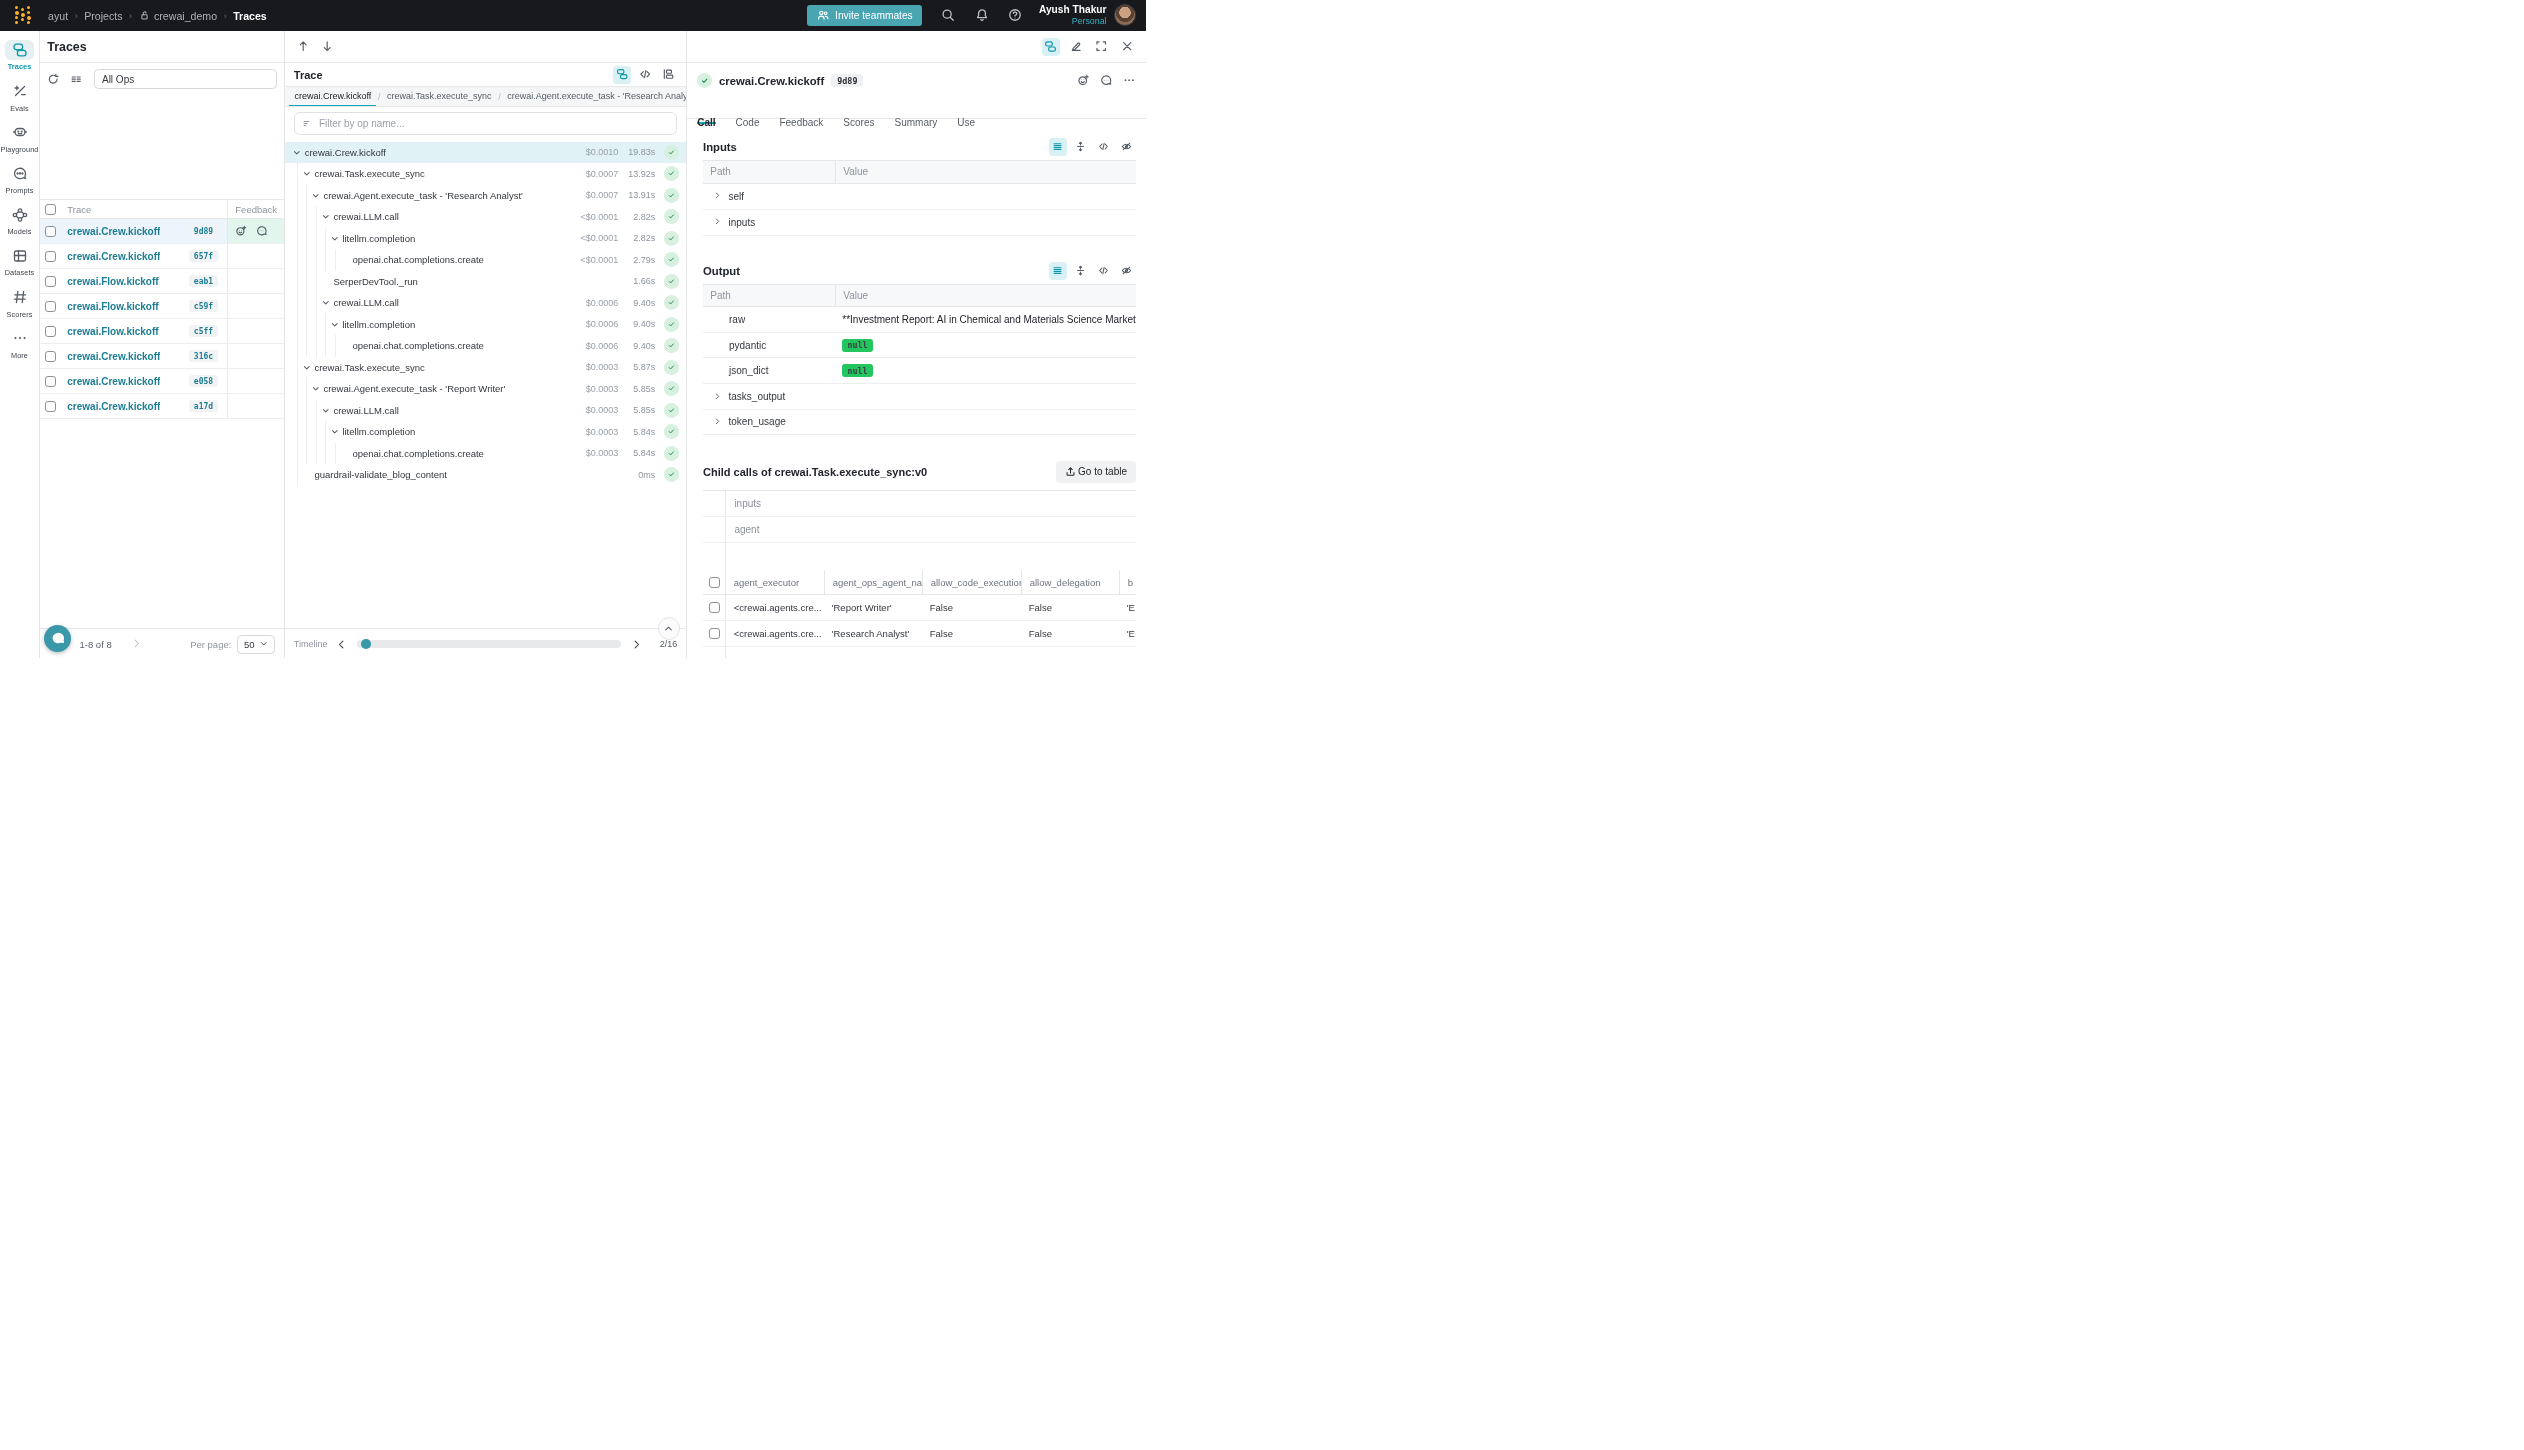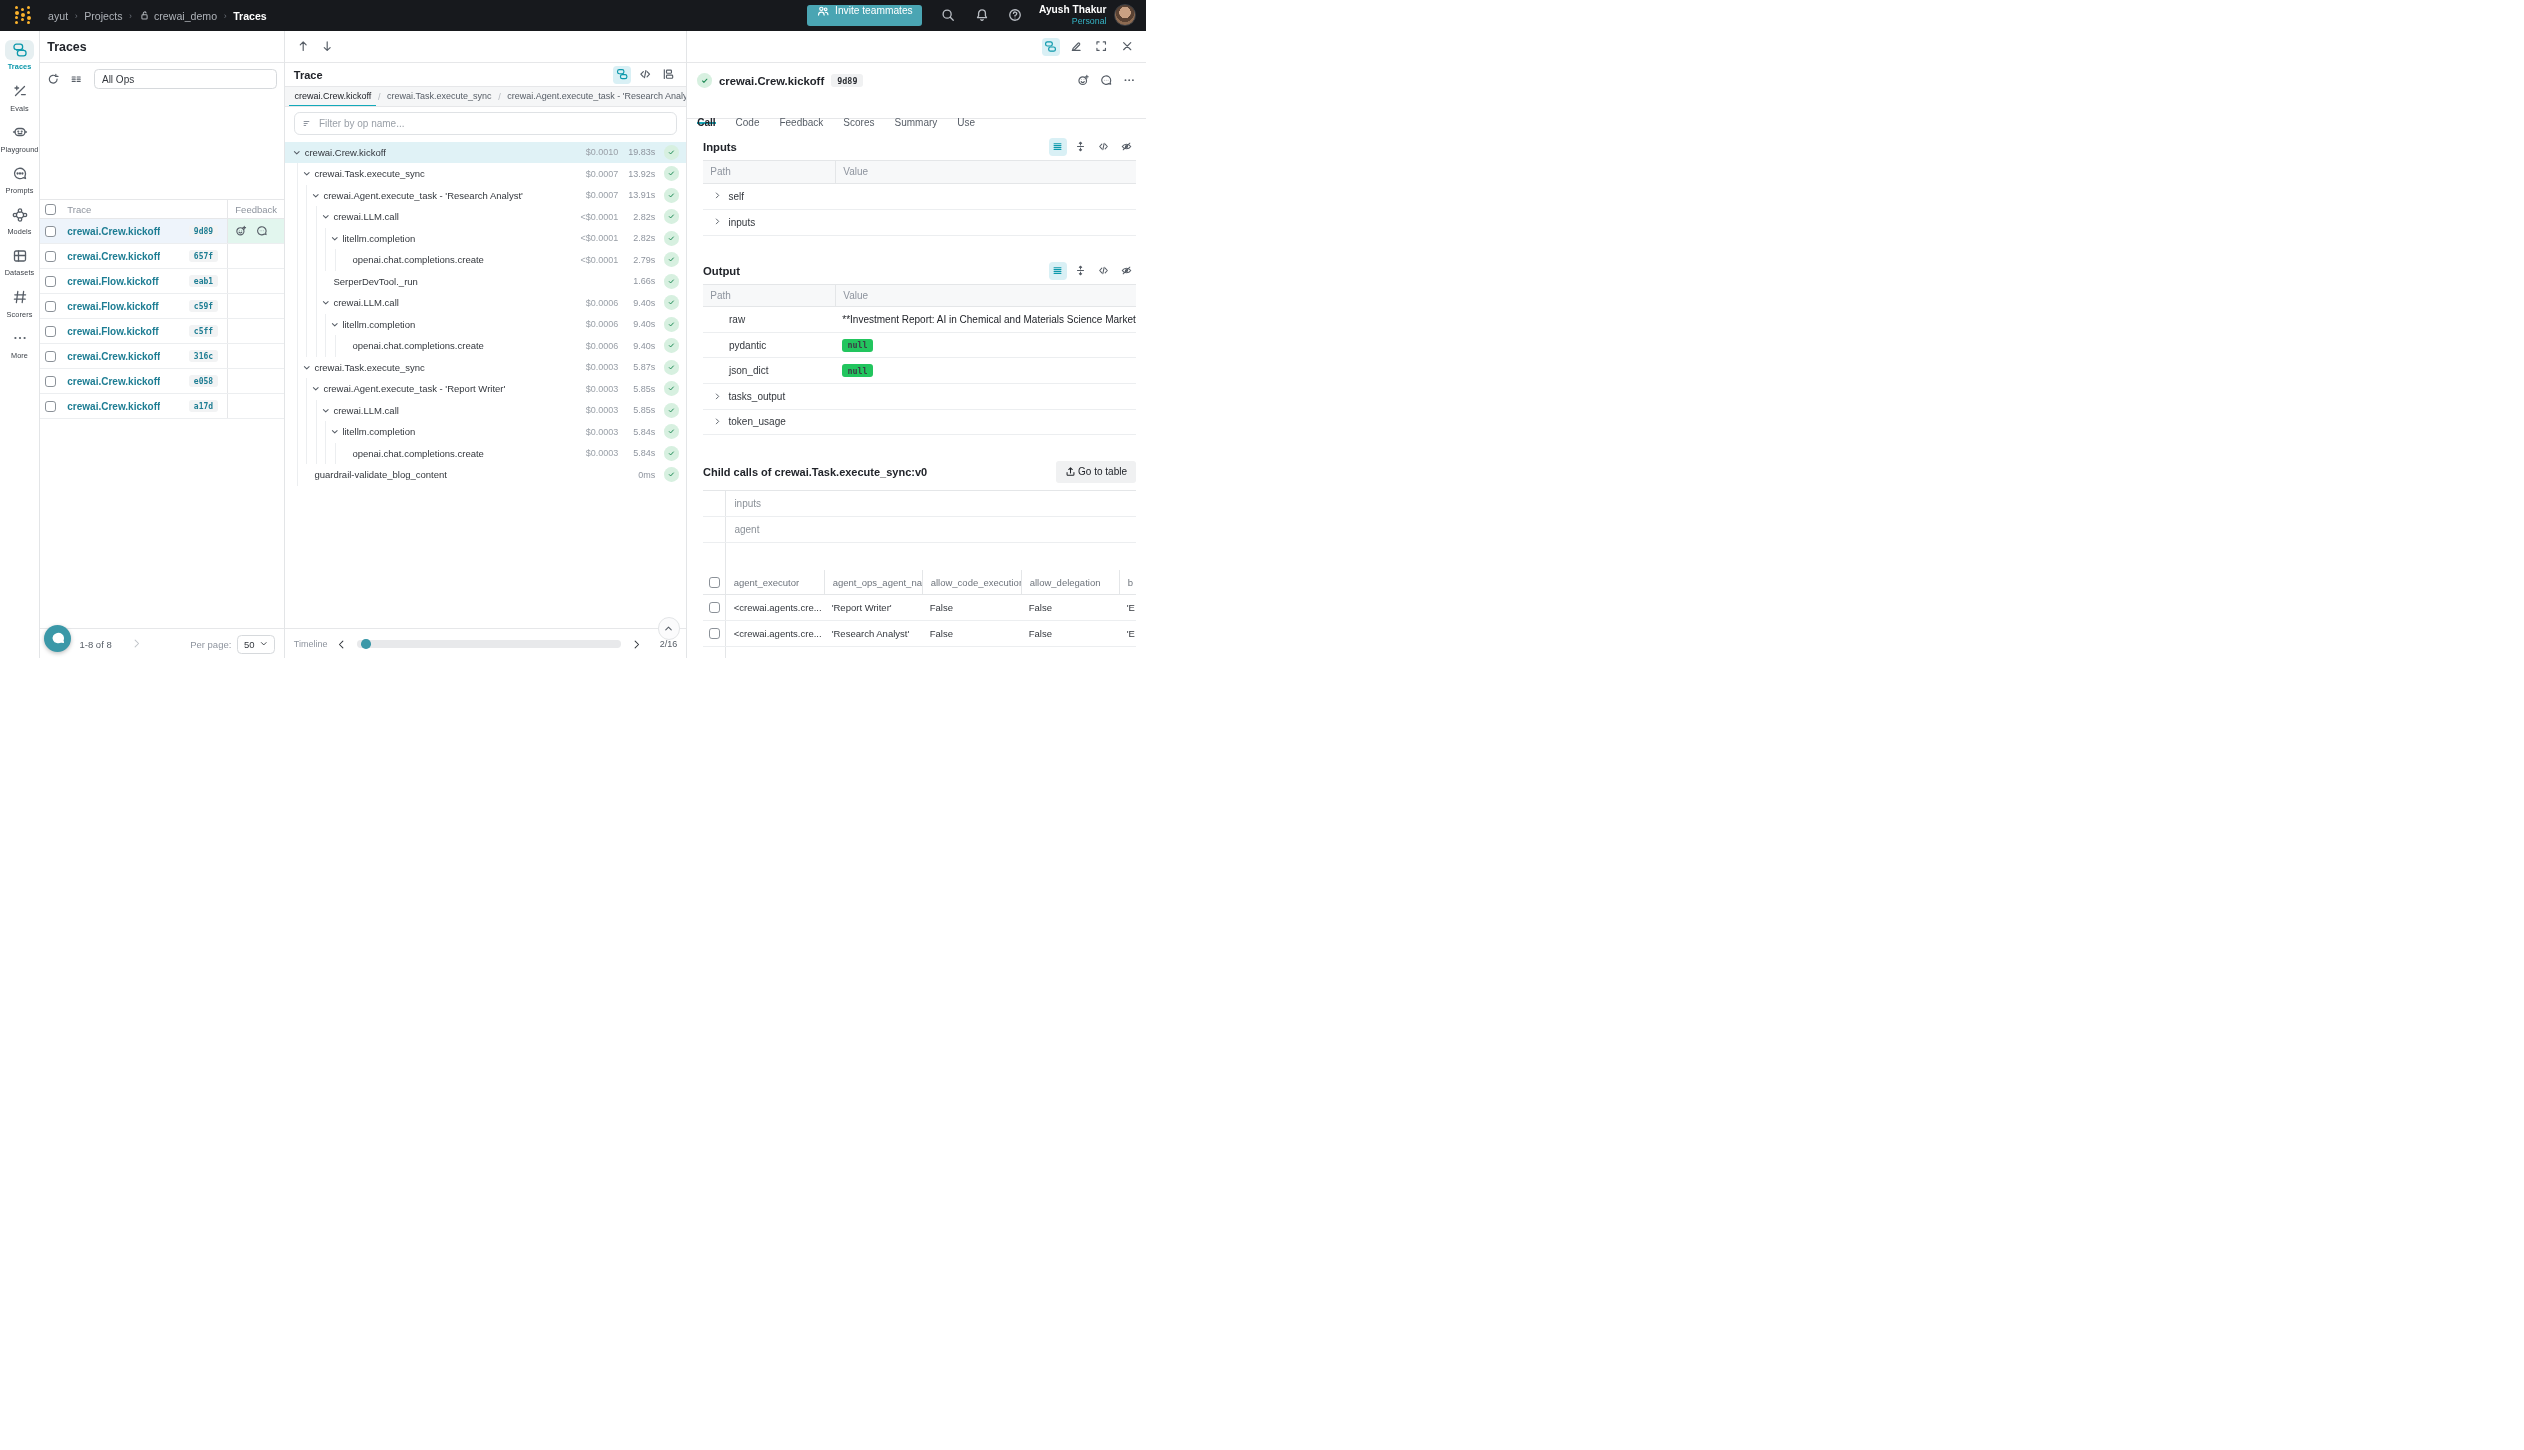--- a/index.html
+++ b/index.html
@@ -11,21 +11,21 @@
   
   .navbar { height:31px; background:#17191d; display:flex; align-items:center; padding:0 10.2px; color:#c4c7cc; }
   .logo { width:19px; height:20.5px; position:relative; margin-left:2.9px; flex:0 0 auto; }
   .logo i { position:absolute; border-radius:50%; background:#fcb32c; }
   .breadcrumb { display:flex; align-items:center; gap:6.6px; margin-left:16px; font-size:10.6px; color:#aeb2b8; }
   .bc-sep { color:#6b7078; font-size:8.8px; }
   .bc-proj { display:flex; align-items:center; gap:4.4px; }
   .bc-current { color:#fff; font-weight:700; }
   .nav-right { margin-left:auto; display:flex; align-items:center; }
   .invite-btn { background:#4aa5b3; color:#fff; border:none; height:21px; padding:0 9.5px; border-radius:2.9px;
-    font-size:10.2px; font-family:inherit; display:flex; gap:5.8px; cursor:pointer; }
+    font-size:10.2px; font-family:inherit; display:flex; align-items:center; gap:5.8px; cursor:pointer; }
   .nav-icon { width:14.6px; height:14.6px; color:#b9bdc3; margin-left:19px; position:relative; }
   .user-block { margin-left:16px; text-align:right; line-height:1.25; }
   .user-name { color:#fff; font-size:10.2px; font-weight:700; }
   .user-org { color:#35b2c4; font-size:8.8px; }
   .avatar { width:22px; height:22px; border-radius:50%; margin-left:7.3px; flex:0 0 auto;
     background:radial-gradient(circle at 50% 38%, #caa183 0 36%, #5a4233 37% 58%, #8d6b52 59%); border:0.7px solid #3a3d42; }
 
   
   .app-body { display:flex; height:628px; }
   .sidebar { width:40px; border-right:0.7px solid #e3e5e7; display:flex; flex-direction:column; align-items:center; padding-top:8.8px; gap:9.5px; background:#fff; }

